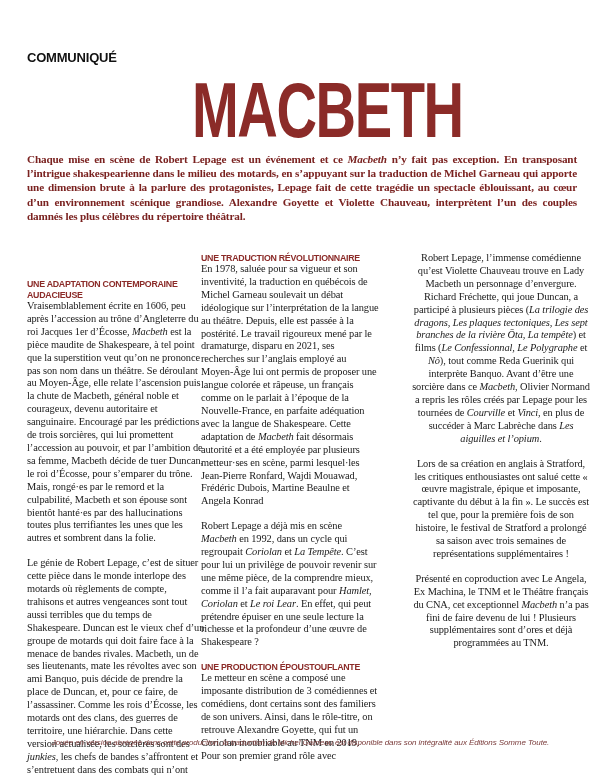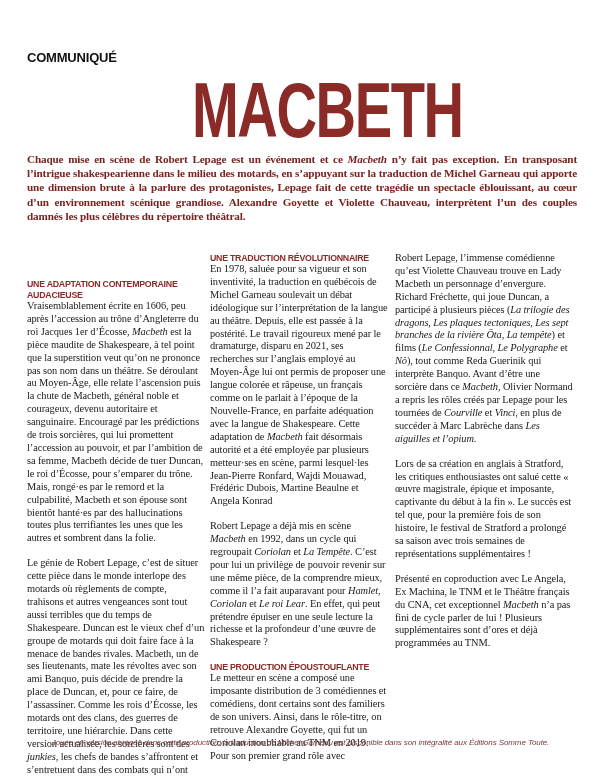--- a/index.html
+++ b/index.html
@@ -24,22 +24,22 @@
       text-align: justify; letter-spacing: -0.15px;
     }
     .lede i { font-style: italic; }
     .col {
       position: absolute; top: 252px; width: 178px;
       font-family: "Liberation Serif", serif;
       font-size: 10.4px; line-height: 12.9px; color: #1a1a1a;
       letter-spacing: -0.1px;
     }
     .col1 { left: 27px; margin-top: 26px; }
-    .col2 { left: 210px; }
-    .col3 { left: 395px; }
+    .col2 { left: 201px; }
+    .col3 { left: 412px; text-align: center; }
     .col h3 {
       margin: 0; font-family: "Liberation Sans", sans-serif; font-weight: bold;
       font-size: 9.6px; line-height: 11px; color: #8b2b28; letter-spacing: -0.3px;
       transform: scaleX(0.92); transform-origin: left;
       white-space: nowrap;
     }
     .col p { margin: 0 0 12px 0; }
     .col p.tight { margin-bottom: 12px; }
     .col i { font-style: italic; }
     .footnote {
@@ -66,16 +66,16 @@
   <h3>UNE TRADUCTION RÉVOLUTIONNAIRE</h3>
   <p><span>En 1978, saluée pour sa vigueur et son inventivité, la traduction en québécois de Michel Garneau soulevait un débat idéologique sur l’interprétation de la langue au théâtre. Depuis, elle est passée à la postérité. Le travail rigoureux mené par le dramaturge, disparu en 2021, ses recherches sur l’anglais employé au Moyen-Âge lui ont permis de proposer une langue colorée et râpeuse, un français comme on le parlait à l’époque de la Nouvelle-France, en parfaite adéquation avec la langue de Shakespeare. Cette adaptation de </span><i>Macbeth</i><span> fait désormais autorité et a été employée par plusieurs metteur·ses en scène, parmi lesquel·les Jean-Pierre Ronfard, Wajdi Mouawad, Frédéric Dubois, Martine Beaulne et Angela Konrad</span></p>
   <p class="tight"><span>Robert Lepage a déjà mis en scène </span><i>Macbeth</i><span> en 1992, dans un cycle qui regroupait </span><i>Coriolan</i><span> et </span><i>La Tempête</i><span>. C’est pour lui un privilège de pouvoir revenir sur une même pièce, de la comprendre mieux, comme il l’a fait auparavant pour </span><i>Hamlet</i><span>, </span><i>Coriolan</i><span> et </span><i>Le roi Lear</i><span>. En effet, qui peut prétendre épuiser en une seule lecture la richesse et la profondeur d’une œuvre de Shakespeare ?</span></p>
   <h3>UNE PRODUCTION ÉPOUSTOUFLANTE</h3>
   <p>Le metteur en scène a composé une imposante distribution de 3 comédiennes et comédiens, dont certains sont des familiers de son univers.  Ainsi, dans le rôle-titre, on retrouve Alexandre Goyette, qui fut un Coriolan inoubliable au TNM en 2019. Pour son premier grand rôle avec</p>
 </div>
 
 <div class="col col3">
   <p><span>Robert Lepage, l’immense comédienne qu’est Violette Chauveau trouve en Lady Macbeth un personnage d’envergure. Richard Fréchette, qui joue Duncan, a participé à plusieurs pièces (</span><i>La trilogie des dragons, Les plaques tectoniques, Les sept branches de la rivière Ōta, La tempête</i><span>) et films (</span><i>Le Confessionnal, Le Polygraphe</i><span> et </span><i>Nô</i><span>), tout comme Reda Guerinik qui interprète Banquo. Avant d’être une sorcière dans ce </span><i>Macbeth</i><span>, Olivier Normand a repris les rôles créés par Lepage pour les tournées de </span><i>Courville</i><span> et </span><i>Vinci</i><span>, en plus de succéder à Marc Labrèche dans </span><i>Les aiguilles et l’opium</i><span>.</span></p>
   <p>Lors de sa création en anglais à Stratford, les critiques enthousiastes ont salué cette « œuvre magistrale, épique et imposante, captivante du début à la fin ». Le succès est tel que, pour la première fois de son histoire, le festival de Stratford a prolongé sa saison avec trois semaines de représentations supplémentaires !</p>
-  <p><span>Présenté en coproduction avec Le Angela, Ex Machina, le TNM  et le Théâtre français du CNA, cet exceptionnel </span><i>Macbeth</i><span> n’a pas fini de cycle parler de lui ! Plusieurs supplémentaires sont d’ores et déjà programmées au TNM.</span></p>
+  <p><span>Présenté en coproduction avec Le Angela, Ex Machina, le TNM  et le Théâtre français du CNA, cet exceptionnel </span><i>Macbeth</i><span> n’a pas fini de faire devenu de lui ! Plusieurs supplémentaires sont d’ores et déjà programmées au TNM.</span></p>
 </div>
 
 <div class="footnote">Jouée en version abrégée dans cette production, la traduction de Michel Garneau est disponible dans son intégralité aux Éditions Somme Toute.</div>
 
 </body></html>

